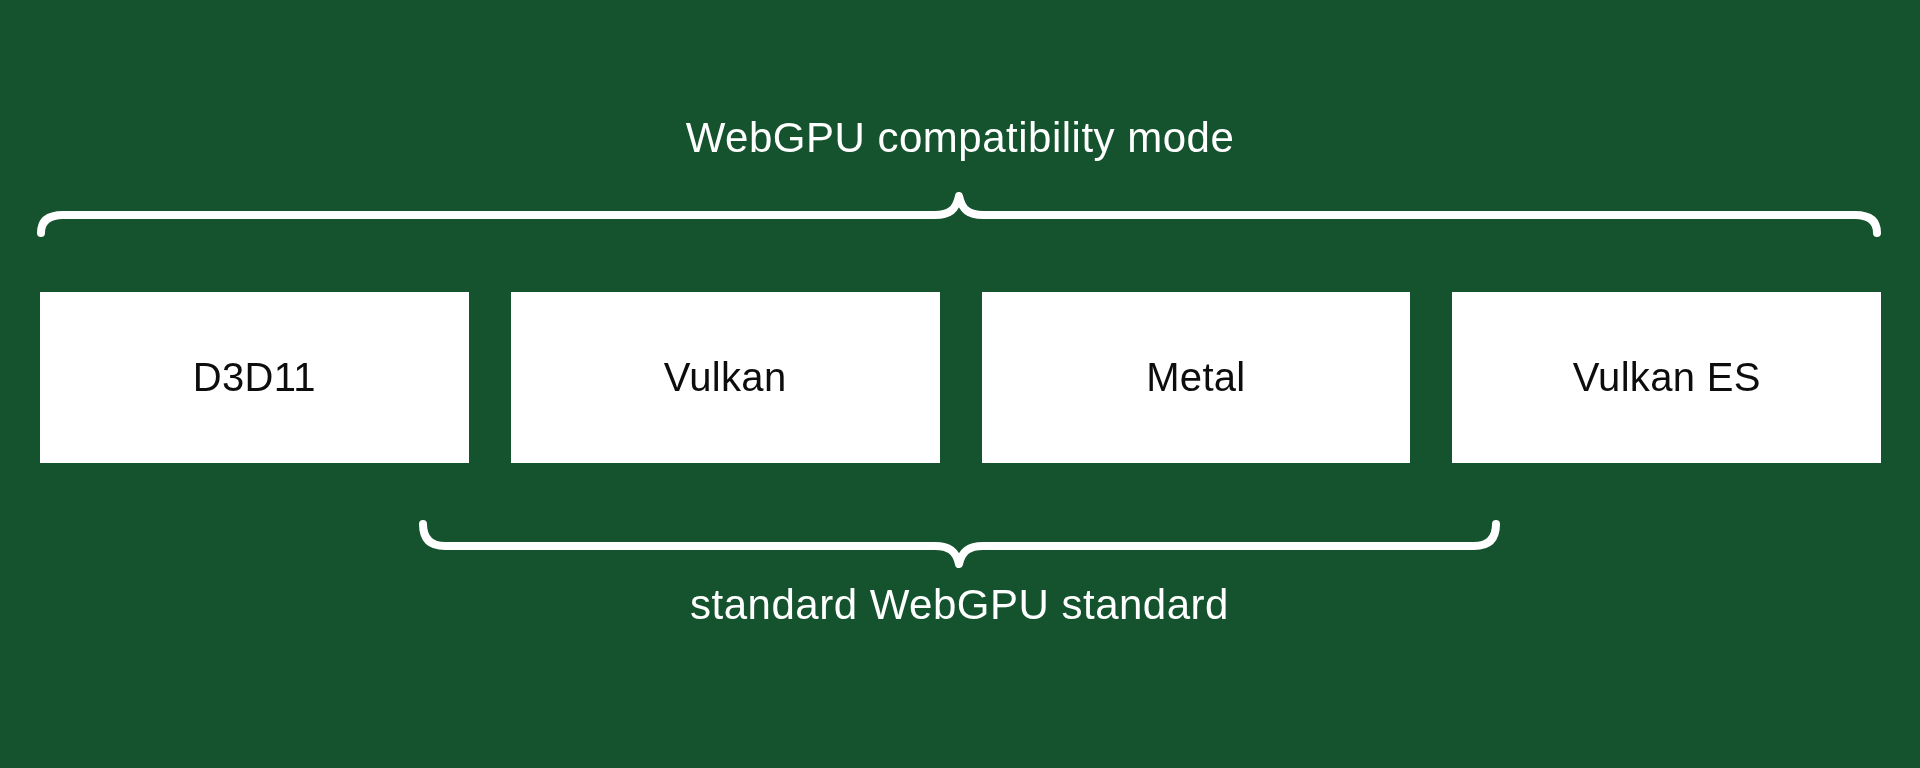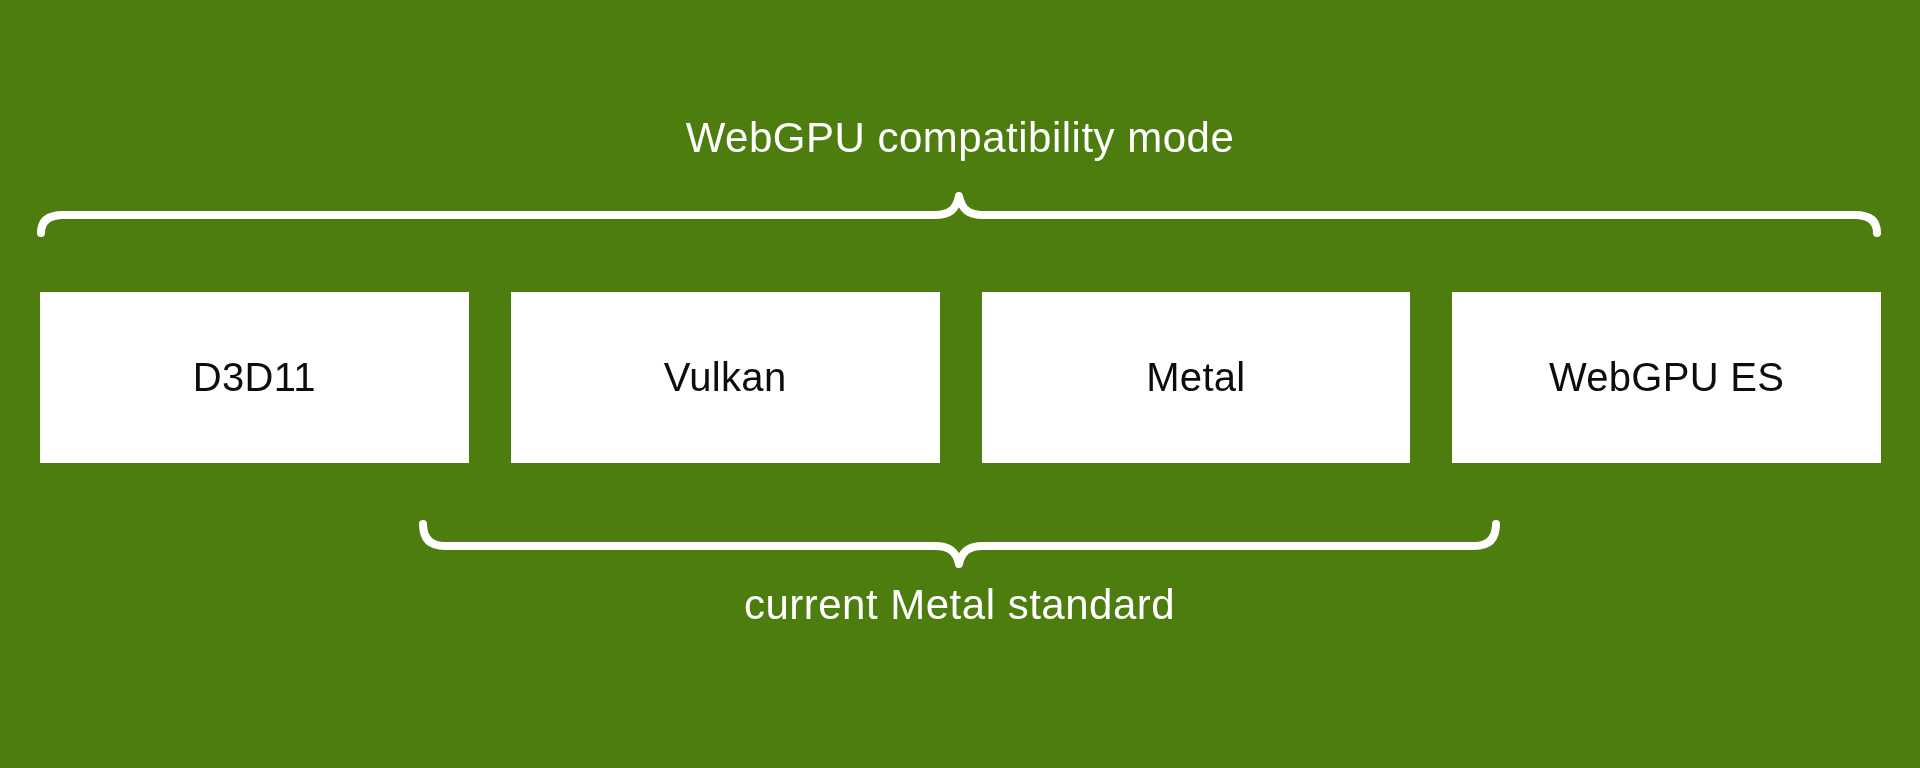--- a/index.html
+++ b/index.html
@@ -8,21 +8,21 @@
     width: 1920px;
     height: 768px;
     overflow: hidden;
     background: #0092ff;
     font-family: "Liberation Sans", sans-serif;
   }
   .stage {
     position: relative;
     width: 1920px;
     height: 768px;
-    background: #4d7c0f;
+    background: #14532d;
   }
   .top-label {
     position: absolute;
     top: 113px;
     left: 0;
     width: 1920px;
     text-align: center;
     color: #ffffff;
     font-size: 42px;
     line-height: 50px;
@@ -93,19 +93,19 @@
     <div class="api-box">
       <span>D3D11</span>
     </div>
     <div class="api-box">
       <span>Vulkan</span>
     </div>
     <div class="api-box">
       <span>Metal</span>
     </div>
     <div class="api-box">
-      <span>WebGPU ES</span>
+      <span>Vulkan ES</span>
     </div>
   </div>
 
-  <div class="bottom-label">current Metal standard</div>
+  <div class="bottom-label">standard WebGPU standard</div>
 
 </div>
 
 </body></html>

